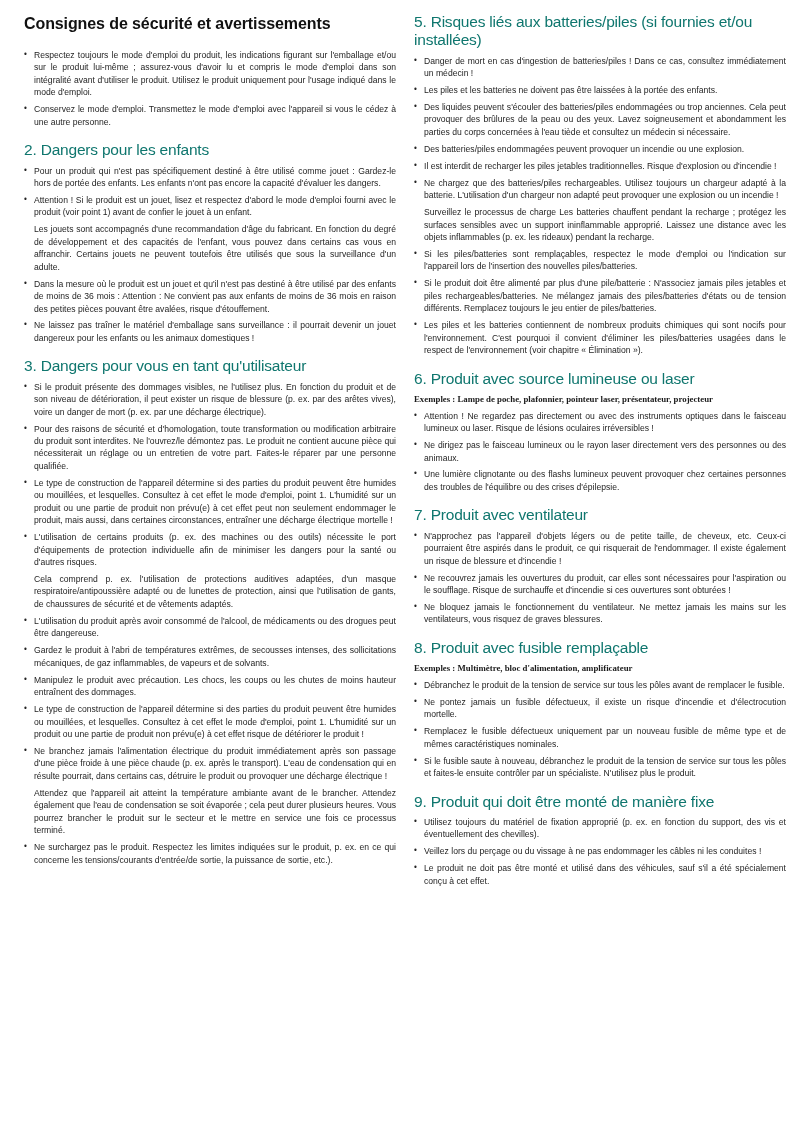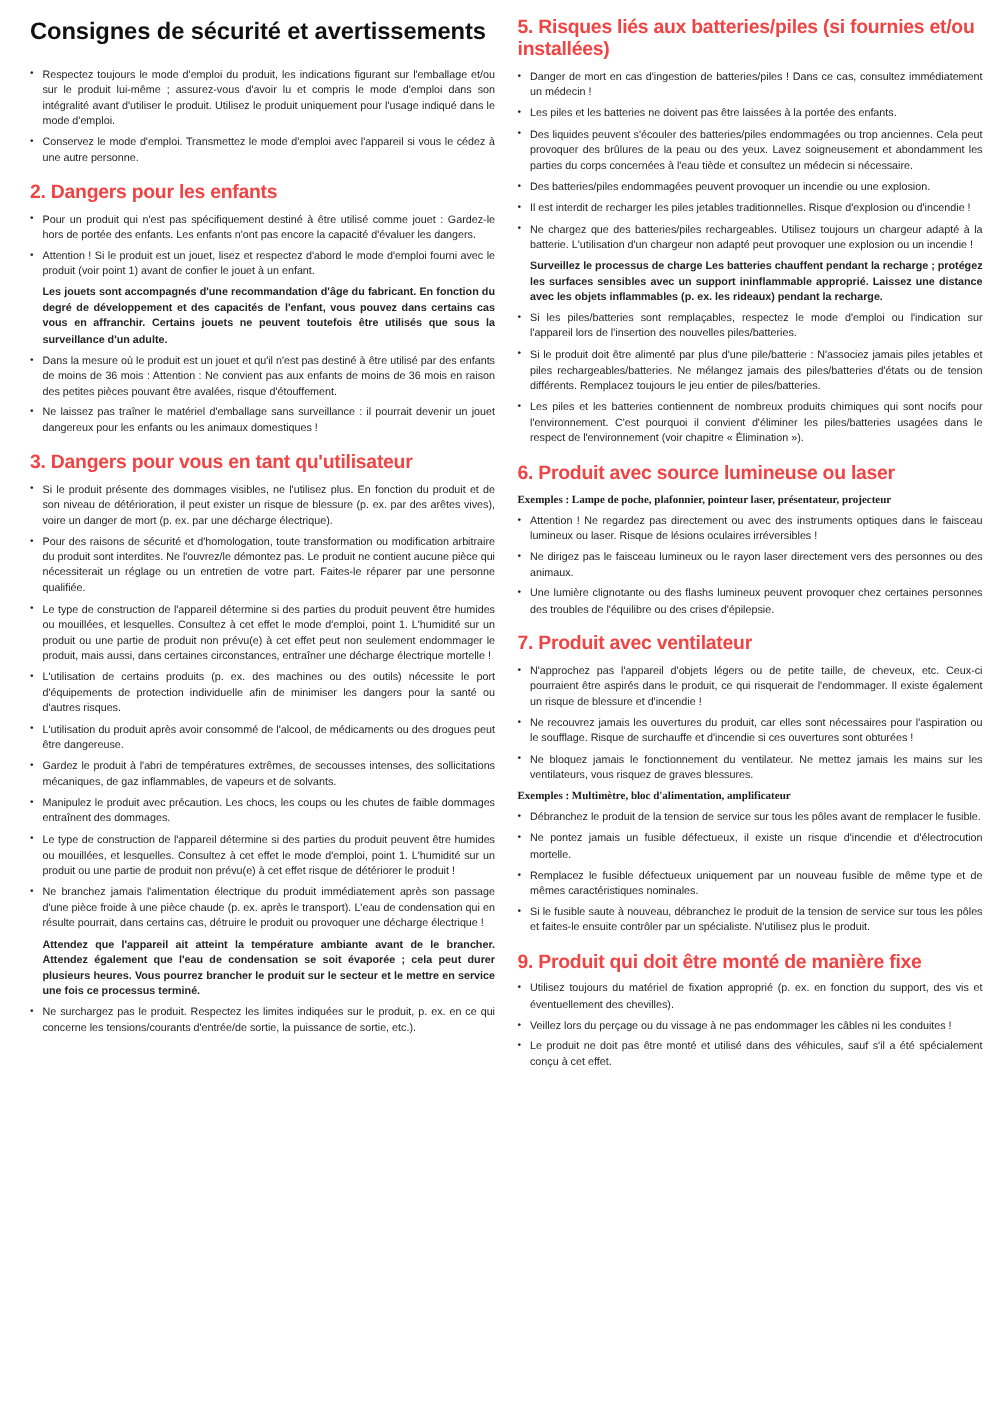--- a/index.html
+++ b/index.html
@@ -10,31 +10,31 @@
     background: #ffffff;
     padding: 13px 16px 0 24px;
     font-family: "Liberation Sans", "DejaVu Sans", sans-serif;
     color: #242424;
     display: flex;
     gap: 18px;
     overflow: hidden;
   }
   .col { flex: 1 1 0; min-width: 0; }
   .doc-title {
-    font-size: 19px;
+    font-size: 16px;
     font-weight: bold;
     color: #111;
     letter-spacing: -0.1px;
     margin: 2px 0 16px 0;
   }
   .doc-section h2 {
     font-size: 15.5px;
-    font-weight: bold;
+    font-weight: normal;
     line-height: 1.18;
-    color: #ef4444;
+    color: #0f766e;
     letter-spacing: -0.2px;
     margin: 13px 0 5px 0;
   }
   .sections > .doc-section:first-child h2 { margin-top: 0; }
   .examples {
     font-size: 8.8px;
     font-weight: bold;
     line-height: 1.4;
     margin: 0 0 4.5px 0;
     color: #1b1b1b;
@@ -48,21 +48,21 @@
     line-height: 1.45;
     color: #242424;
   }
   .item p {
     flex: 1 1 auto;
     font-size: 8.6px;
     line-height: 1.45;
     text-align: justify;
     color: #242424;
   }
-  .item.continuation { padding-left: 10px; font-weight: bold; }
+  .item.continuation { padding-left: 10px; }
 </style>
 </head>
 <body>
 
 <div class="page">
   <div class="col">
     <h1 class="doc-title">Consignes de sécurité et avertissements</h1>
     <div class="sections" id="left-sections">
         <section class="doc-section">
           <div class="item bulleted">
@@ -107,33 +107,36 @@
             <p>Pour des raisons de sécurité et d'homologation, toute transformation ou modification arbitraire du produit sont interdites. Ne l'ouvrez/le démontez pas. Le produit ne contient aucune pièce qui nécessiterait un réglage ou un entretien de votre part. Faites-le réparer par une personne qualifiée.</p>
           </div>
           <div class="item bulleted">
             <span class="bullet">•</span>
             <p>Le type de construction de l'appareil détermine si des parties du produit peuvent être humides ou mouillées, et lesquelles. Consultez à cet effet le mode d'emploi, point 1. L'humidité sur un produit ou une partie de produit non prévu(e) à cet effet peut non seulement endommager le produit, mais aussi, dans certaines circonstances, entraîner une décharge électrique mortelle !</p>
           </div>
           <div class="item bulleted">
             <span class="bullet">•</span>
             <p>L'utilisation de certains produits (p. ex. des machines ou des outils) nécessite le port d'équipements de protection individuelle afin de minimiser les dangers pour la santé ou d'autres risques.</p>
           </div>
+          <div class="item continuation">
+            <p>Cela comprend p. ex. l'utilisation de protections auditives adaptées, d'un masque respiratoire/antipoussière adapté ou de lunettes de protection, ainsi que l'utilisation de gants, de chaussures de sécurité et de vêtements adaptés.</p>
+          </div>
           <div class="item bulleted">
             <span class="bullet">•</span>
             <p>L'utilisation du produit après avoir consommé de l'alcool, de médicaments ou des drogues peut être dangereuse.</p>
           </div>
         </section>
         <section class="doc-section">
           <div class="item bulleted">
             <span class="bullet">•</span>
             <p>Gardez le produit à l'abri de températures extrêmes, de secousses intenses, des sollicitations mécaniques, de gaz inflammables, de vapeurs et de solvants.</p>
           </div>
           <div class="item bulleted">
             <span class="bullet">•</span>
-            <p>Manipulez le produit avec précaution. Les chocs, les coups ou les chutes de faible dommages entraînent des dommages.</p>
+            <p>Manipulez le produit avec précaution. Les chocs, les coups ou les chutes de moins hauteur entraînent des dommages.</p>
           </div>
           <div class="item bulleted">
             <span class="bullet">•</span>
             <p>Le type de construction de l'appareil détermine si des parties du produit peuvent être humides ou mouillées, et lesquelles. Consultez à cet effet le mode d'emploi, point 1. L'humidité sur un produit ou une partie de produit non prévu(e) à cet effet risque de détériorer le produit !</p>
           </div>
           <div class="item bulleted">
             <span class="bullet">•</span>
             <p>Ne branchez jamais l'alimentation électrique du produit immédiatement après son passage d'une pièce froide à une pièce chaude (p. ex. après le transport). L'eau de condensation qui en résulte pourrait, dans certains cas, détruire le produit ou provoquer une décharge électrique !</p>
           </div>
           <div class="item continuation">
@@ -215,20 +218,21 @@
           <div class="item bulleted">
             <span class="bullet">•</span>
             <p>Ne recouvrez jamais les ouvertures du produit, car elles sont nécessaires pour l'aspiration ou le soufflage.  Risque de surchauffe et d'incendie si ces ouvertures sont obturées !</p>
           </div>
           <div class="item bulleted">
             <span class="bullet">•</span>
             <p>Ne bloquez jamais le fonctionnement du ventilateur. Ne mettez jamais les mains sur les ventilateurs, vous risquez de graves blessures.</p>
           </div>
         </section>
         <section class="doc-section">
+          <h2>8. Produit avec fusible remplaçable</h2>
           <p class="examples">Exemples : Multimètre, bloc d'alimentation, amplificateur</p>
           <div class="item bulleted">
             <span class="bullet">•</span>
             <p>Débranchez le produit de la tension de service sur tous les pôles avant de remplacer le fusible.</p>
           </div>
           <div class="item bulleted">
             <span class="bullet">•</span>
             <p>Ne pontez jamais un fusible défectueux, il existe un risque d'incendie et d'électrocution mortelle.</p>
           </div>
           <div class="item bulleted">

